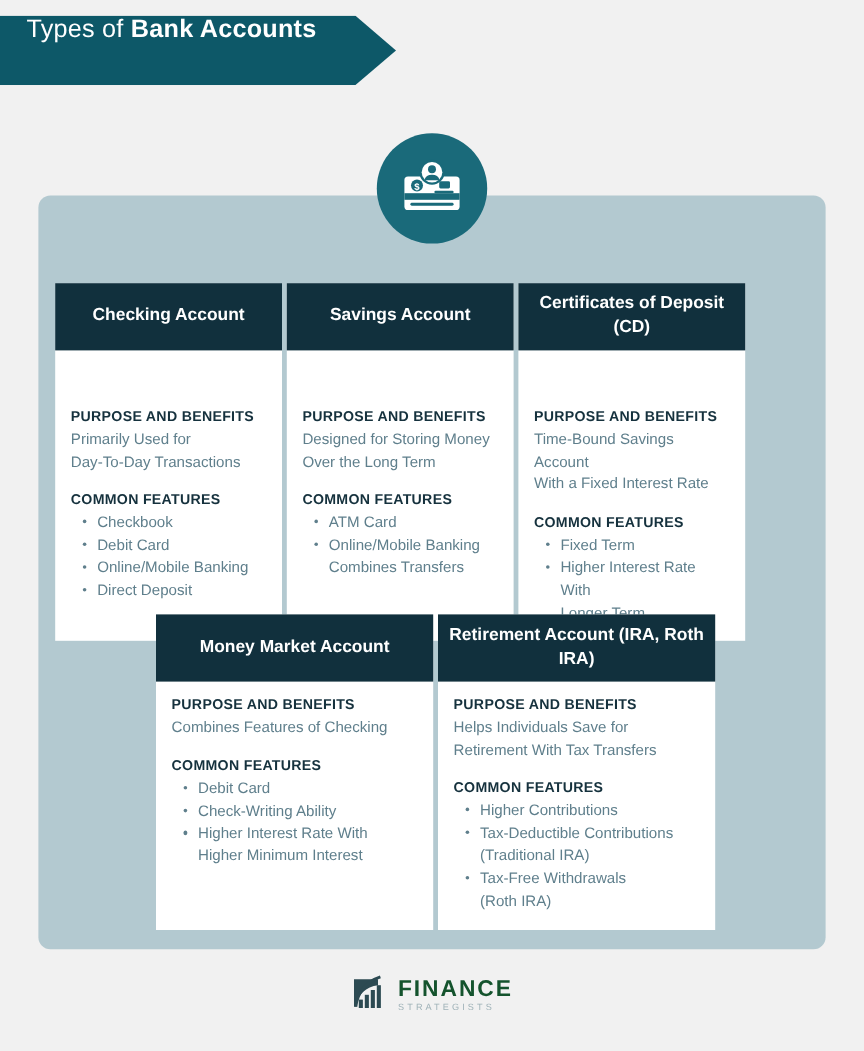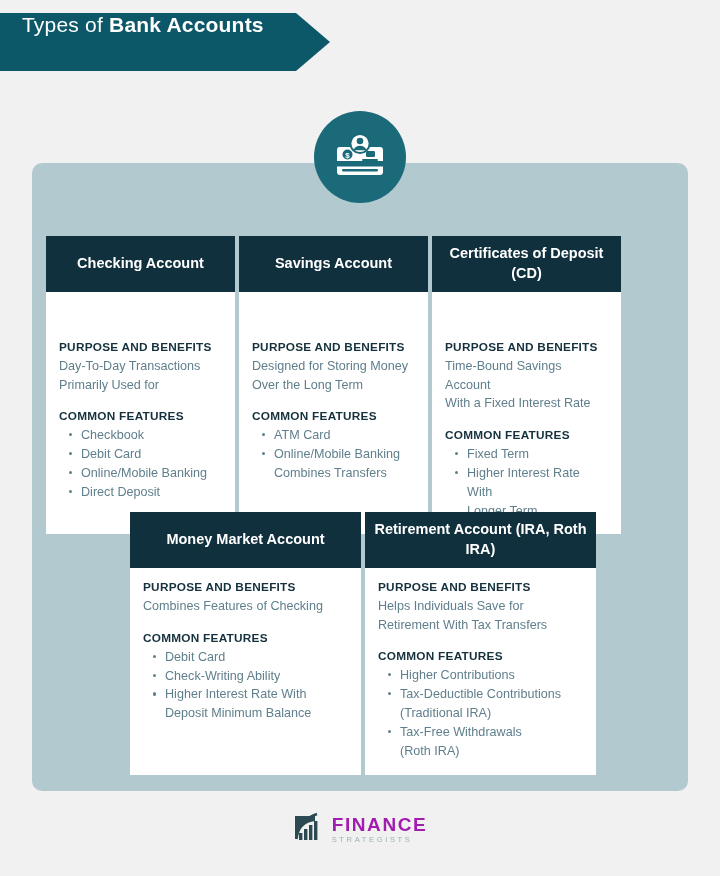--- a/index.html
+++ b/index.html
@@ -143,21 +143,21 @@
     left: 0;
     right: 0;
     top: 812px;
     display: flex;
     align-items: center;
     justify-content: center;
     gap: 7px;
   }
   .logo-text { line-height: 1; }
   .logo-name {
-    color: #a21caf;
+    color: #14532d;
     font-size: 19px;
     font-weight: 700;
     letter-spacing: 1.6px;
   }
   .logo-sub {
     color: #9fb2b8;
     font-size: 7.6px;
     font-weight: 400;
     letter-spacing: 2.6px;
     margin-top: 2px;
@@ -189,22 +189,22 @@
     <path d="M19.6 17.2 a6.6 6.0 0 0 1 12.8 0 z" fill="#1a6a7a"></path>
   </svg>
 </div>
 
 <div class="row row-1">
   <div class="card card-r1">
     <div class="card-head">Checking Account</div>
     <div class="card-body">
       <div class="section">
         <div class="sec-title">PURPOSE AND BENEFITS</div>
+        <div class="sec-line">Primarily Used for</div>
         <div class="sec-line">Day-To-Day Transactions</div>
-        <div class="sec-line">Primarily Used for</div>
       </div>
       <div class="section">
         <div class="sec-title">COMMON FEATURES</div>
         <ul class="features">
           <li>Checkbook</li>
           <li>Debit Card</li>
           <li>Online/Mobile Banking</li>
           <li>Direct Deposit</li>
         </ul>
       </div>
@@ -257,21 +257,21 @@
       <div class="section">
         <div class="sec-title">PURPOSE AND BENEFITS</div>
         <div class="sec-line">Combines Features of Checking</div>
       </div>
       <div class="section">
         <div class="sec-title">COMMON FEATURES</div>
         <ul class="features">
           <li>Debit Card</li>
           <li>Check-Writing Ability</li>
           <li>Higher Interest Rate With</li>
-          <li class="cont">Deposit Minimum Balance</li>
+          <li class="cont">Higher Minimum Interest</li>
         </ul>
       </div>
     </div>
   </div>
 
   <div class="card card-r2">
     <div class="card-head">Retirement Account (IRA, Roth IRA)</div>
     <div class="card-body">
       <div class="section">
         <div class="sec-title">PURPOSE AND BENEFITS</div>

